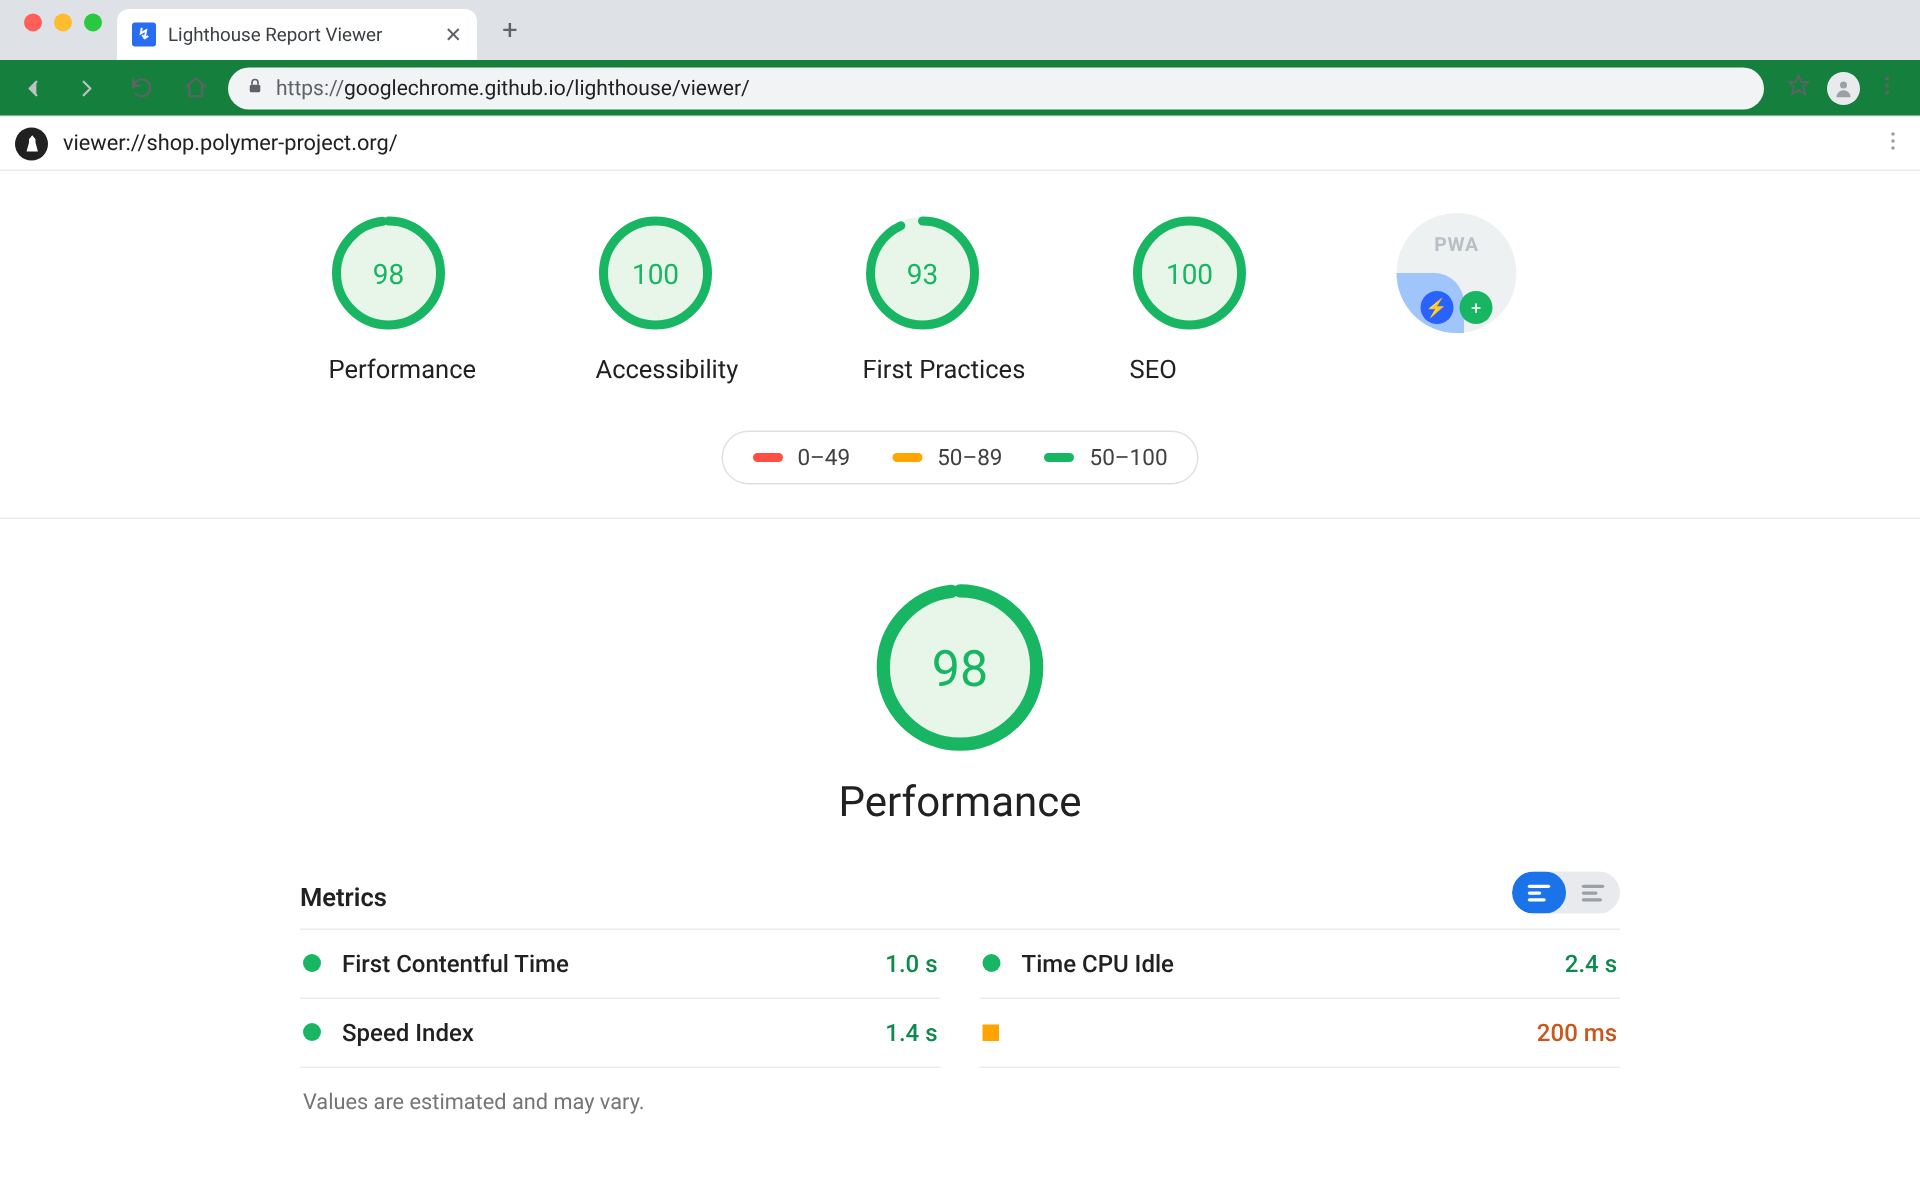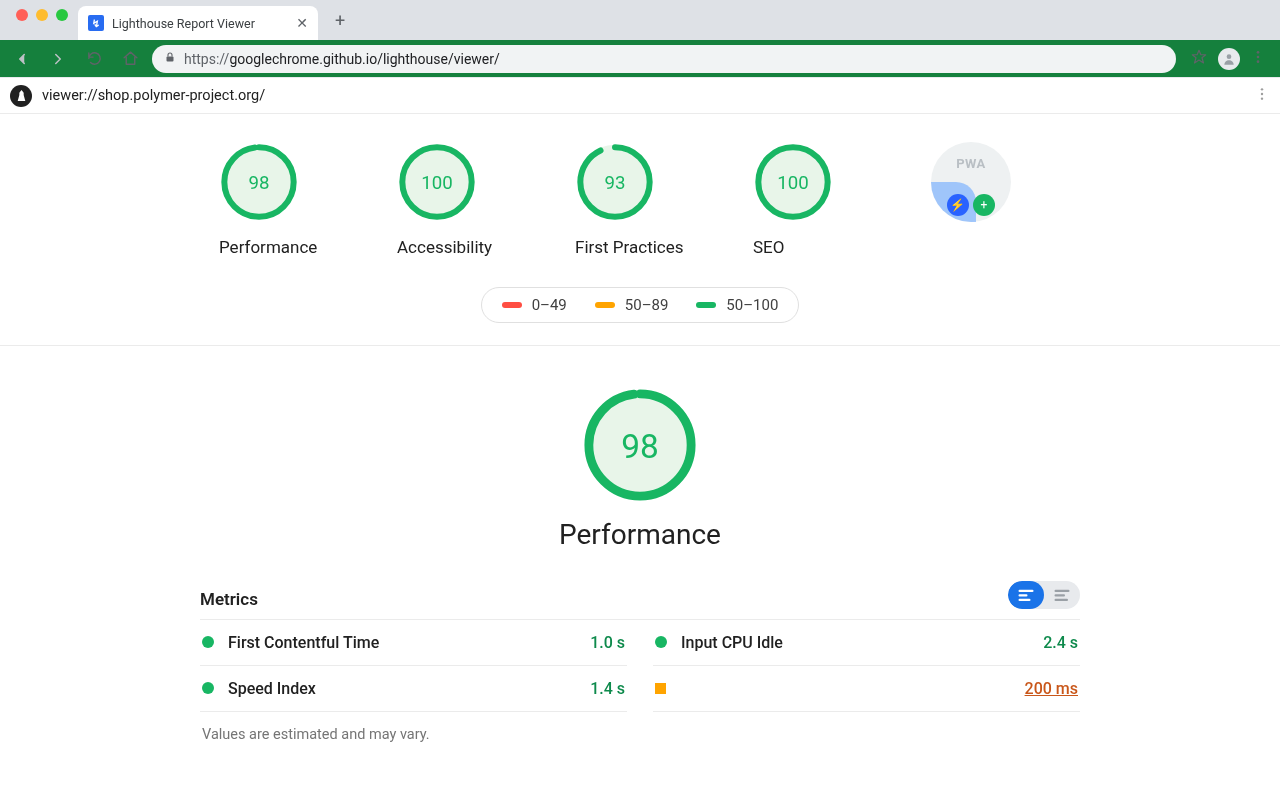--- a/index.html
+++ b/index.html
@@ -226,21 +226,21 @@
   }
   .dot-green { background: #18b663; }
   .metric-sq {
     width: 11px; height: 11px;
     margin-right: 14px; flex-shrink:0;
     background: #ffa400;
   }
   .metric-name { color: #212121; font-weight: 500; }
   .metric-val { margin-left: auto; font-weight: 500; font-variant-numeric: tabular-nums;}
   .val-green { color: #0e8a4c; }
-  .val-orange { color: #c9571a; text-decoration: underline; }
+  .val-orange { color: #c9571a; }
 
   .metrics-note {
     padding: 14px 2px 0;
     font-size: 14.5px;
     color: #757575;
   }
 </style>
 </head>
 <body>
 
@@ -433,21 +433,21 @@
           </div>
           <div class="metric-row">
             <span class="metric-dot dot-green"></span>
             <span class="metric-name">Speed Index</span>
             <span class="metric-val val-green">1.4 s</span>
           </div>
         </div>
         <div>
           <div class="metric-row">
             <span class="metric-dot dot-green"></span>
-            <span class="metric-name">Input CPU Idle</span>
+            <span class="metric-name">Time CPU Idle</span>
             <span class="metric-val val-green">2.4 s</span>
           </div>
           <div class="metric-row">
             <span class="metric-sq"></span>
             <span class="metric-val val-orange">200 ms</span>
           </div>
         </div>
       </div>
 
       <div class="metrics-note">Values are estimated and may vary.</div>

